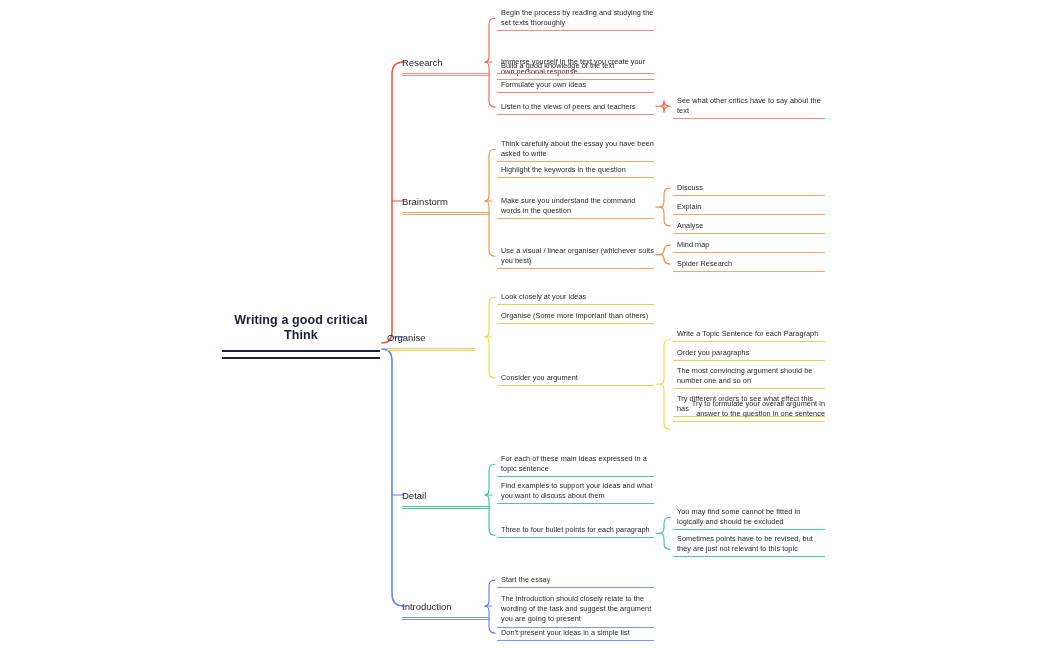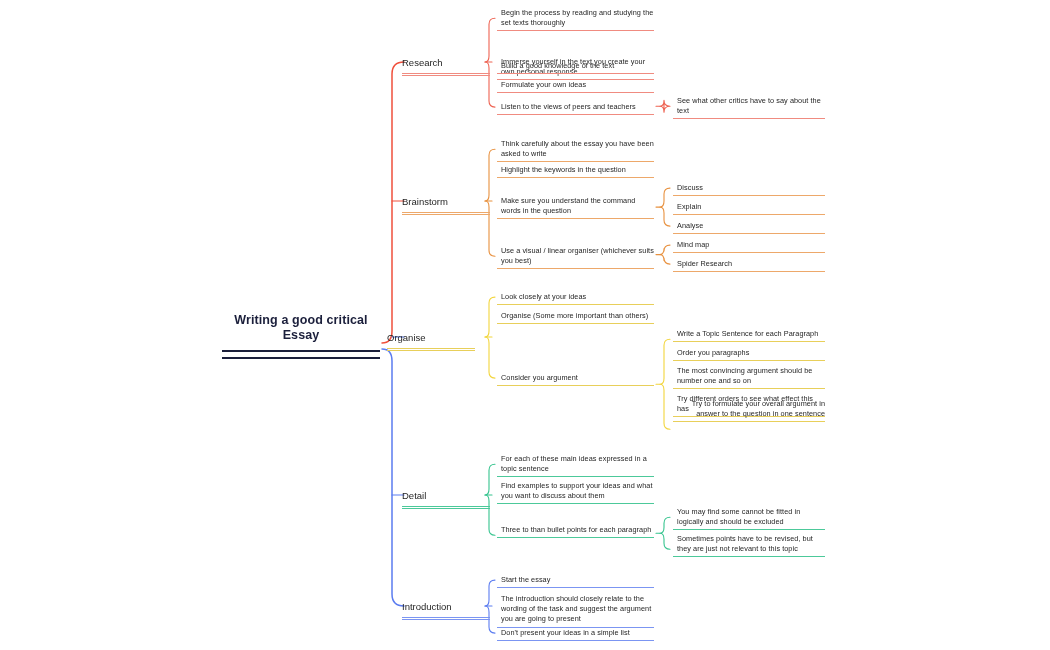--- a/index.html
+++ b/index.html
@@ -152,21 +152,21 @@
       <path d="M 495 580.1 Q 489 580.1 489 586.1
              L 489 600 Q 489 606 485 606
              Q 489 606 489 612
              L 489 627.1 Q 489 633.1 495 633.1" fill="none" stroke="#5b7cf0" stroke-width="1.1" stroke-linecap="round" stroke-linejoin="round"></path>
       <path d="M 485 606 L 492 606" fill="none" stroke="#5b7cf0" stroke-width="1.1" stroke-linecap="round" stroke-linejoin="round"></path>
     </svg>
 
   <div class="root-node">
     <div class="root-title">
       <span>Writing a good critical</span><br>
-      <span>Essay</span>
+      <span>Think</span>
     </div>
     <div class="root-rule"></div>
   </div>
 
   <div id="nodes">
       <div class="l1" style="left: 402px; top: 57px;">
         <div class="l1-label">Research</div>
         <div class="l1-rule">
           <div class="a" style="background: rgb(240, 139, 128);"></div>
           <div class="b" style="background: rgb(240, 139, 128);"></div>
@@ -287,21 +287,21 @@
       </div>
       <div class="item l2" style="left: 497px; top: 454px; width: 157px;">
         <div class="txt">For each of these main ideas expressed in a topic sentence</div>
         <div class="rule" style="background: rgb(76, 201, 154);"></div>
       </div>
       <div class="item l2" style="left: 497px; top: 481px; width: 157px;">
         <div class="txt">Find examples to support your ideas and what you want to discuss about them</div>
         <div class="rule" style="background: rgb(76, 201, 154);"></div>
       </div>
       <div class="item l2" style="left: 497px; top: 525px; width: 157px;">
-        <div class="txt">Three to than bullet points for each paragraph</div>
+        <div class="txt">Three to four bullet points for each paragraph</div>
         <div class="rule" style="background: rgb(76, 201, 154);"></div>
       </div>
       <div class="item l3" style="left: 673px; top: 507px; width: 152px;">
         <div class="txt">You may find some cannot be fitted in logically and should be excluded</div>
         <div class="rule" style="background: rgb(76, 201, 154);"></div>
       </div>
       <div class="item l3" style="left: 673px; top: 534px; width: 152px;">
         <div class="txt">Sometimes points have to be revised, but they are just not relevant to this topic</div>
         <div class="rule" style="background: rgb(76, 201, 154);"></div>
       </div>

